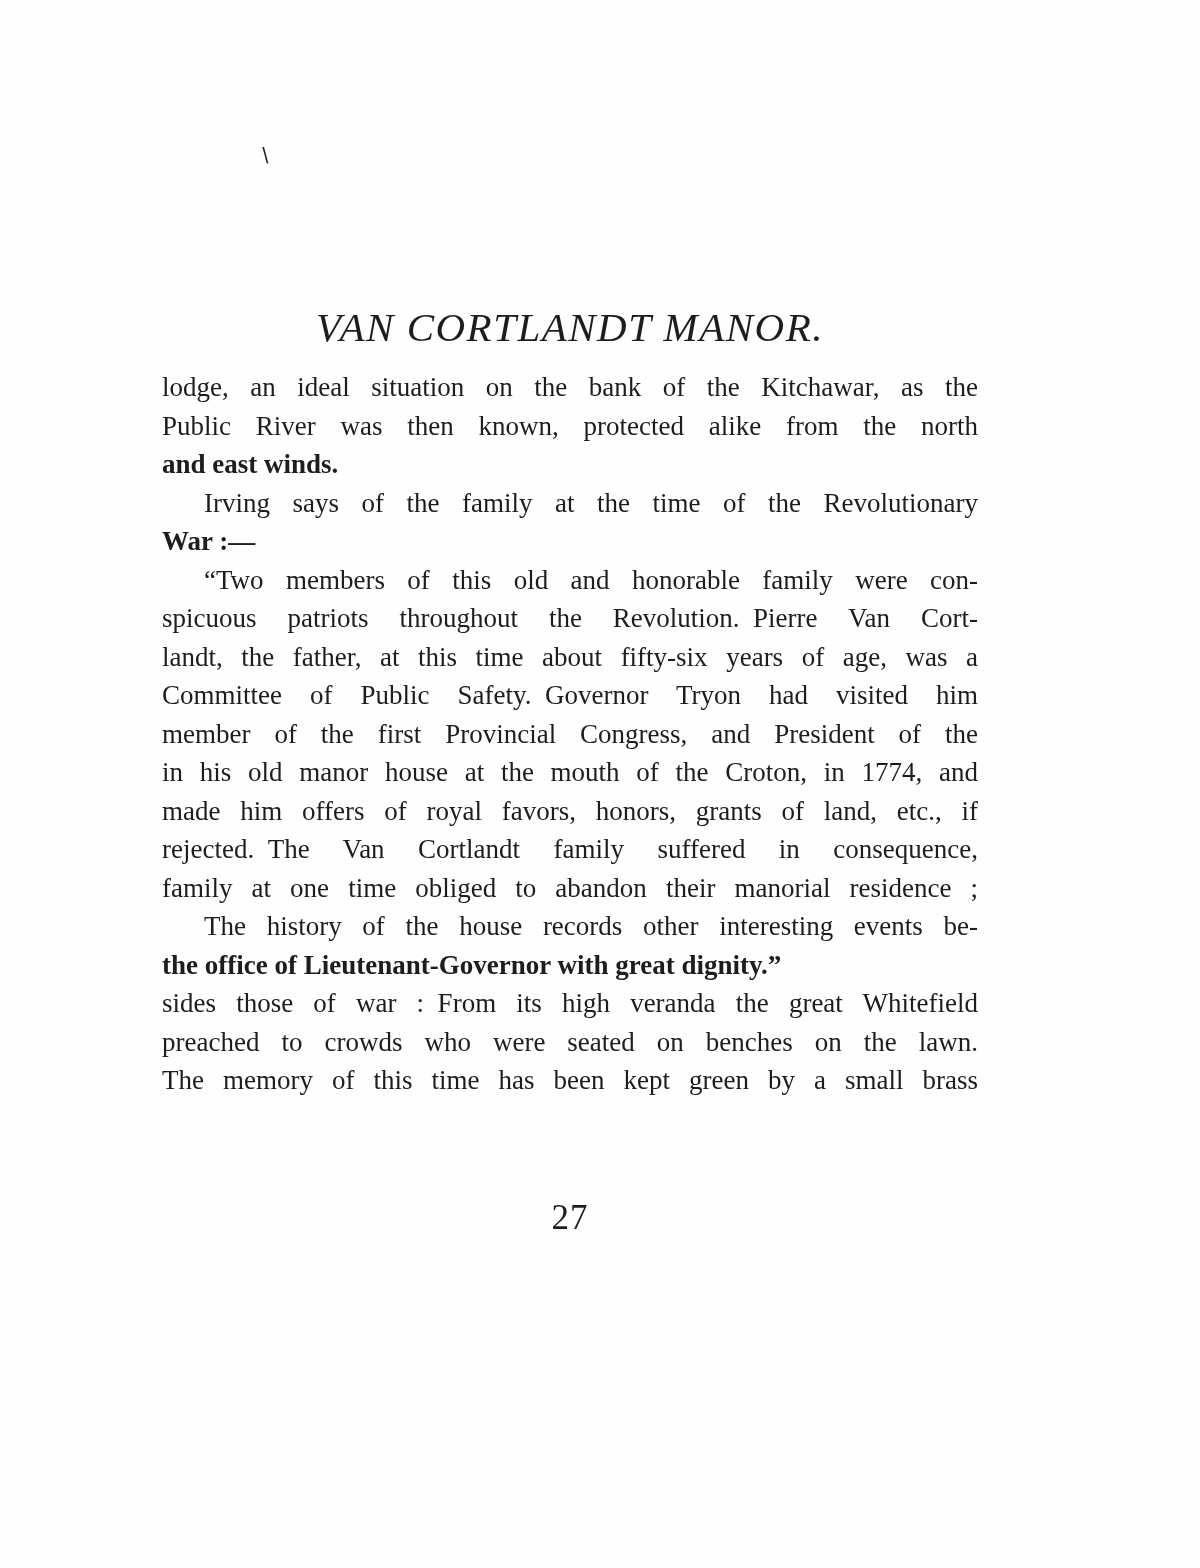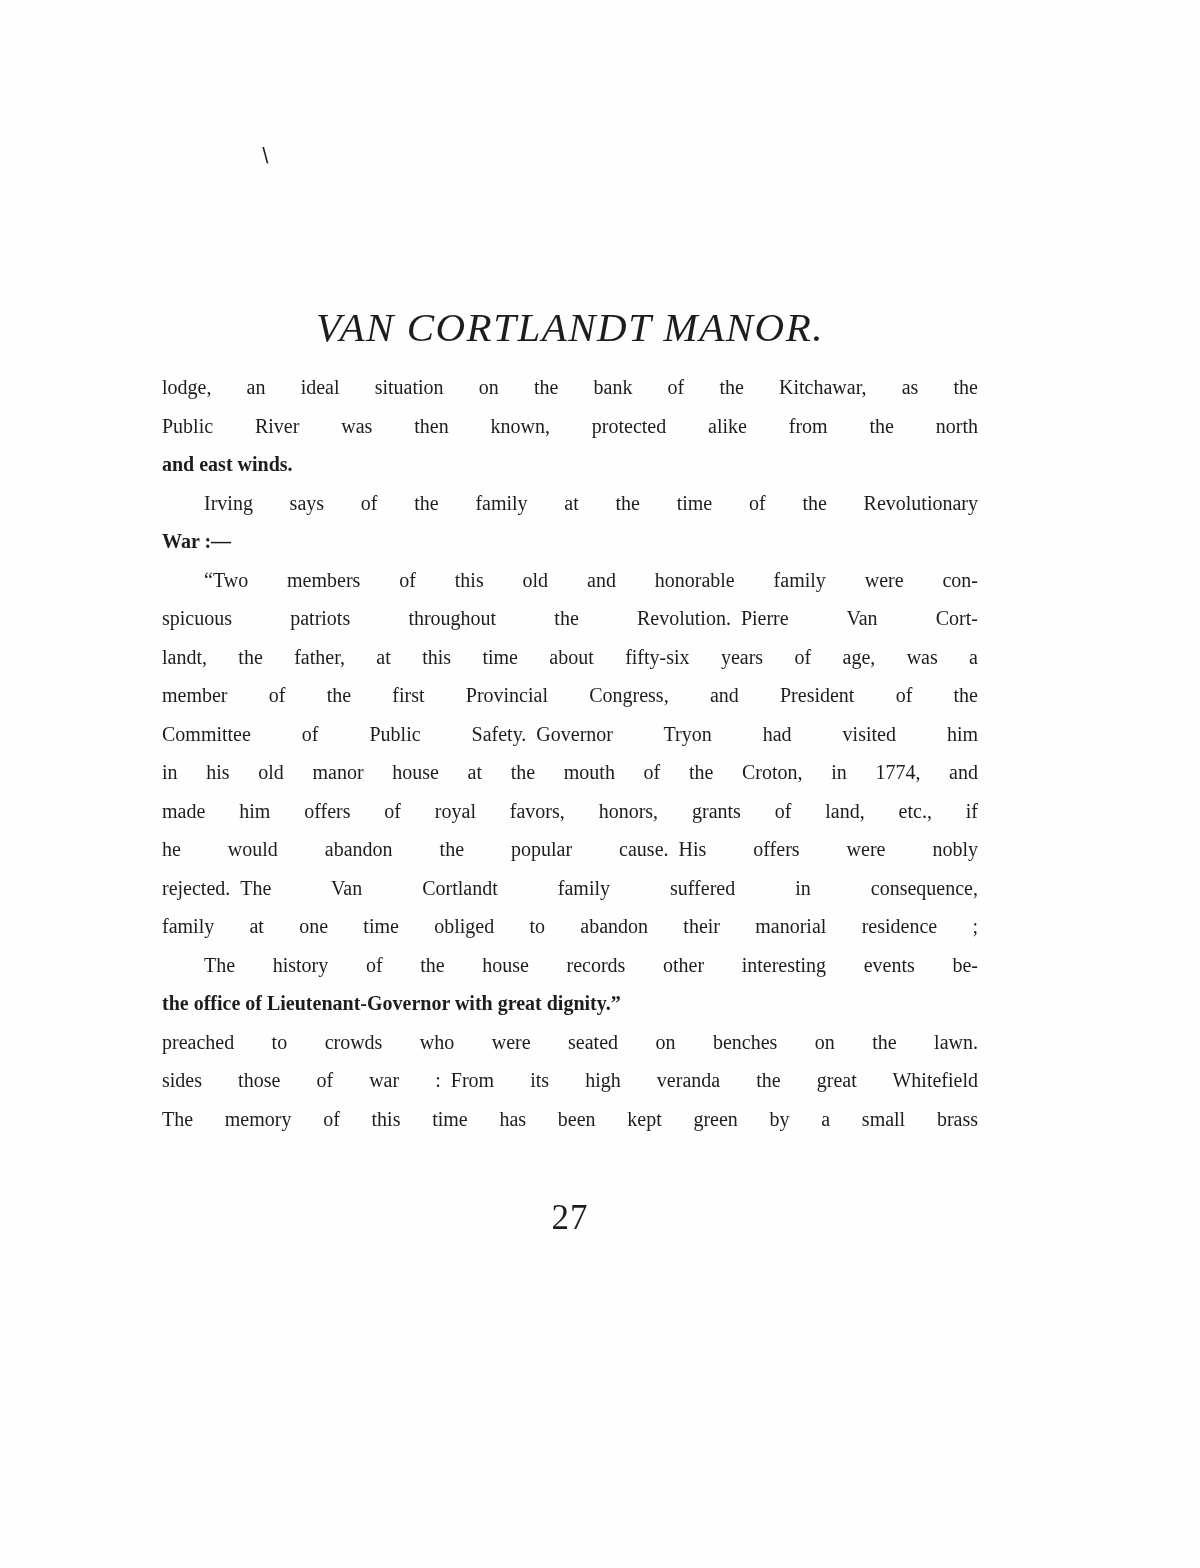--- a/index.html
+++ b/index.html
@@ -38,21 +38,21 @@
     font-style: italic;
     font-size: 41px;
     letter-spacing: 1.5px;
     white-space: nowrap;
   }
   .text-block {
     position: absolute;
     top: 368px;
     left: 162px;
     width: 816px;
-    font-size: 20px;
+    font-size: 27px;
     line-height: 38.5px;
   }
   .line {
     text-align: justify;
     text-align-last: justify;
     white-space: normal;
   }
   .line.last {
     text-align-last: left;
     font-weight: bold;
@@ -81,29 +81,28 @@
 
   <div class="text-block">
       <div class="line">lodge, an ideal situation on the bank of the Kitchawar, as the</div>
       <div class="line">Public River was then known, protected alike from the north</div>
       <div class="line last">and east winds.</div>
       <div class="line indent">Irving says of the family at the time of the Revolutionary</div>
       <div class="line last">War :—</div>
       <div class="line indent">“Two members of this old and honorable family were con-</div>
       <div class="line">spicuous patriots throughout the Revolution. Pierre Van Cort-</div>
       <div class="line">landt, the father, at this time about fifty-six years of age, was a</div>
+      <div class="line">Committee of Public Safety. Governor Tryon had visited him</div>
       <div class="line">member of the first Provincial Congress, and President of the</div>
-      <div class="line">Committee of Public Safety. Governor Tryon had visited him</div>
       <div class="line">in his old manor house at the mouth of the Croton, in 1774, and</div>
       <div class="line">made him offers of royal favors, honors, grants of land, etc., if</div>
-      <div class="line">he would abandon the popular cause. His offers were nobly</div>
       <div class="line">rejected. The Van Cortlandt family suffered in consequence,</div>
       <div class="line">family at one time obliged to abandon their manorial residence ;</div>
       <div class="line indent">The history of the house records other interesting events be-</div>
       <div class="line last">the office of Lieutenant-Governor with great dignity.”</div>
+      <div class="line">sides those of war : From its high veranda the great Whitefield</div>
       <div class="line">preached to crowds who were seated on benches on the lawn.</div>
-      <div class="line">sides those of war : From its high veranda the great Whitefield</div>
       <div class="line">The memory of this time has been kept green by a small brass</div>
     </div>
 
   <div class="page-number">27</div>
 
 </div>
 
 </body></html>

